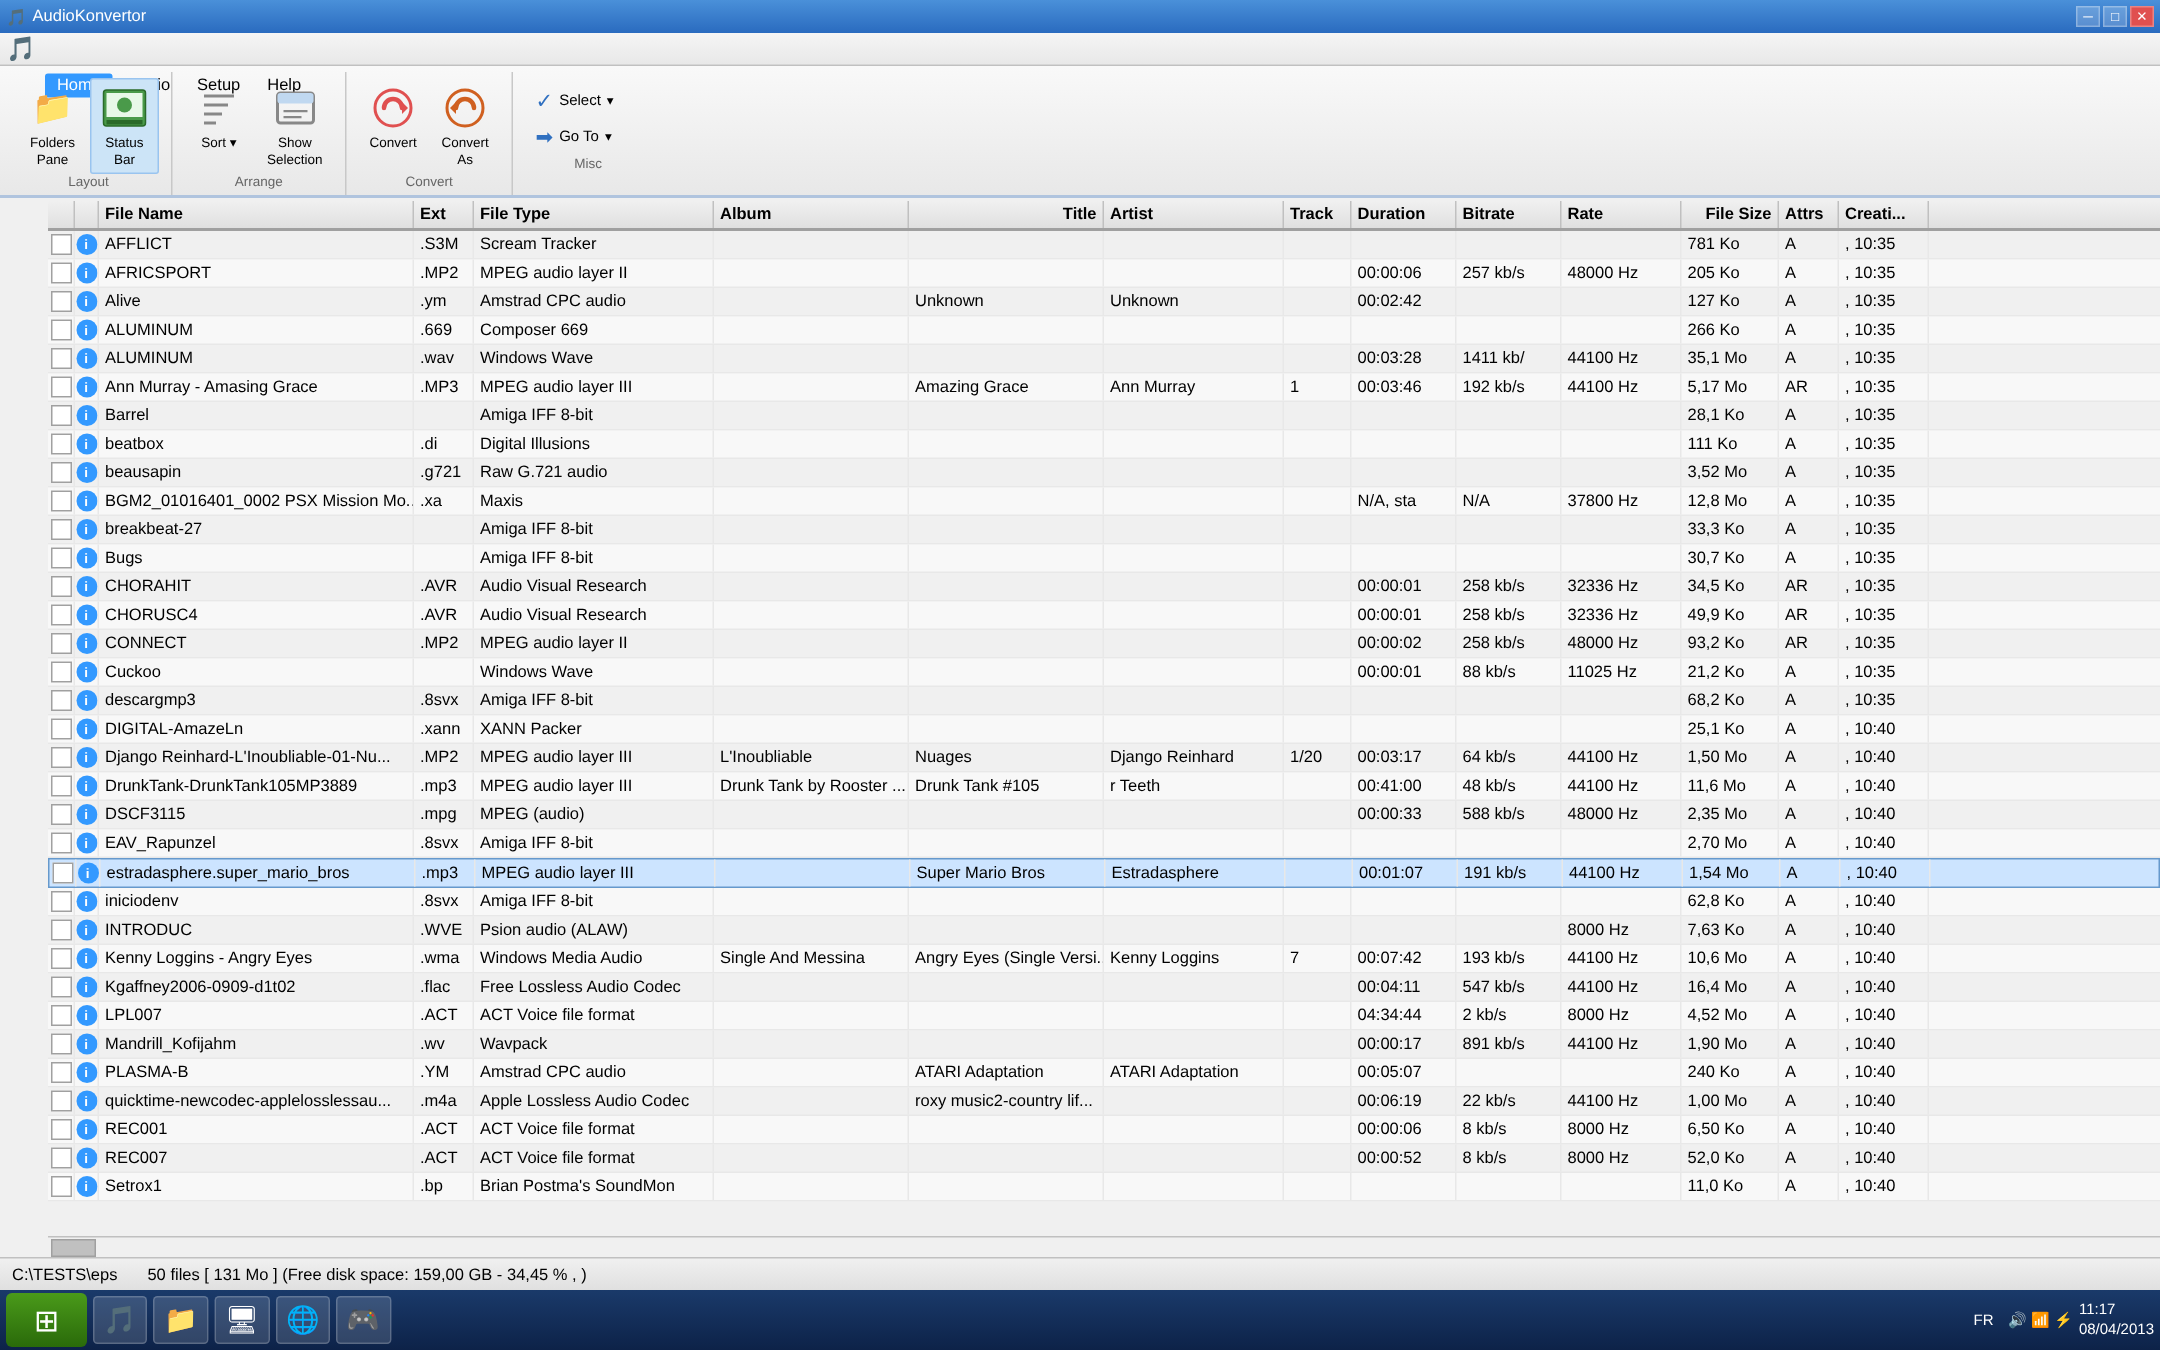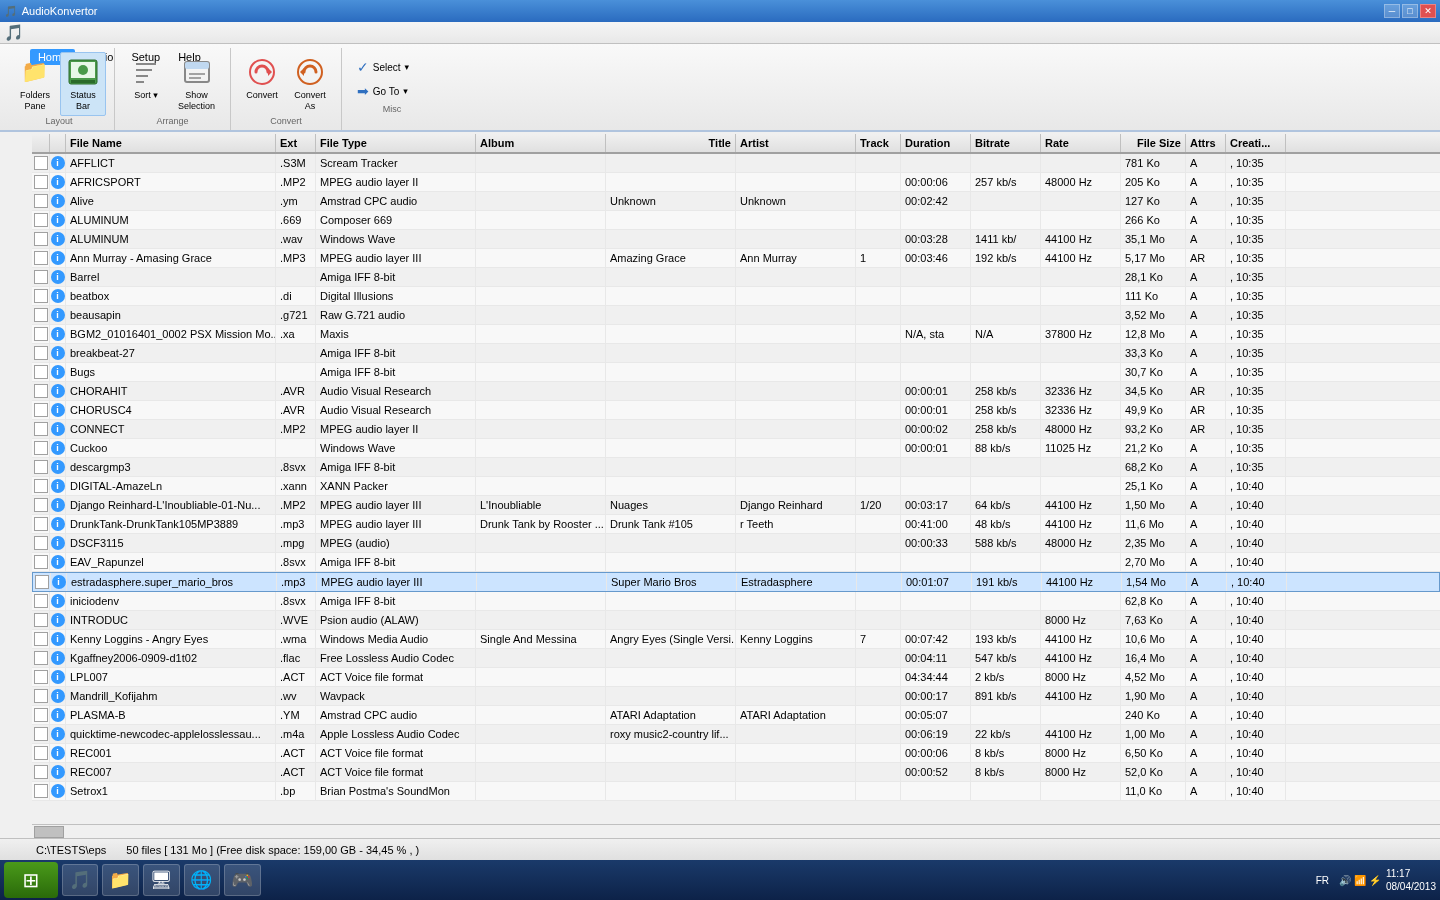--- a/index.html
+++ b/index.html
@@ -1136,21 +1136,21 @@
         </div>
       </div>
 
     <div class="h-scrollbar">
       <div style="width:30px; height:12px; background:#c0c0c0; border:1px solid #a0a0a0; margin-left:2px;"></div>
     </div>
   </div>
 </div>
 
 <div class="status-bar">
-  <span style="margin-right: 20px; margin-left: 28px;">C:\TESTS\eps</span>
+  <span style="margin-right: 20px;">C:\TESTS\eps</span>
   <span>50 files [ 131 Mo ]  (Free disk space: 159,00 GB - 34,45 % , )</span>
 </div>
 
 <div class="taskbar">
   <div class="taskbar-start">⊞</div>
   <div class="taskbar-btn">🎵</div>
   <div class="taskbar-btn">📁</div>
   <div class="taskbar-btn">🖥</div>
   <div class="taskbar-btn">🌐</div>
   <div class="taskbar-btn">🎮</div>

